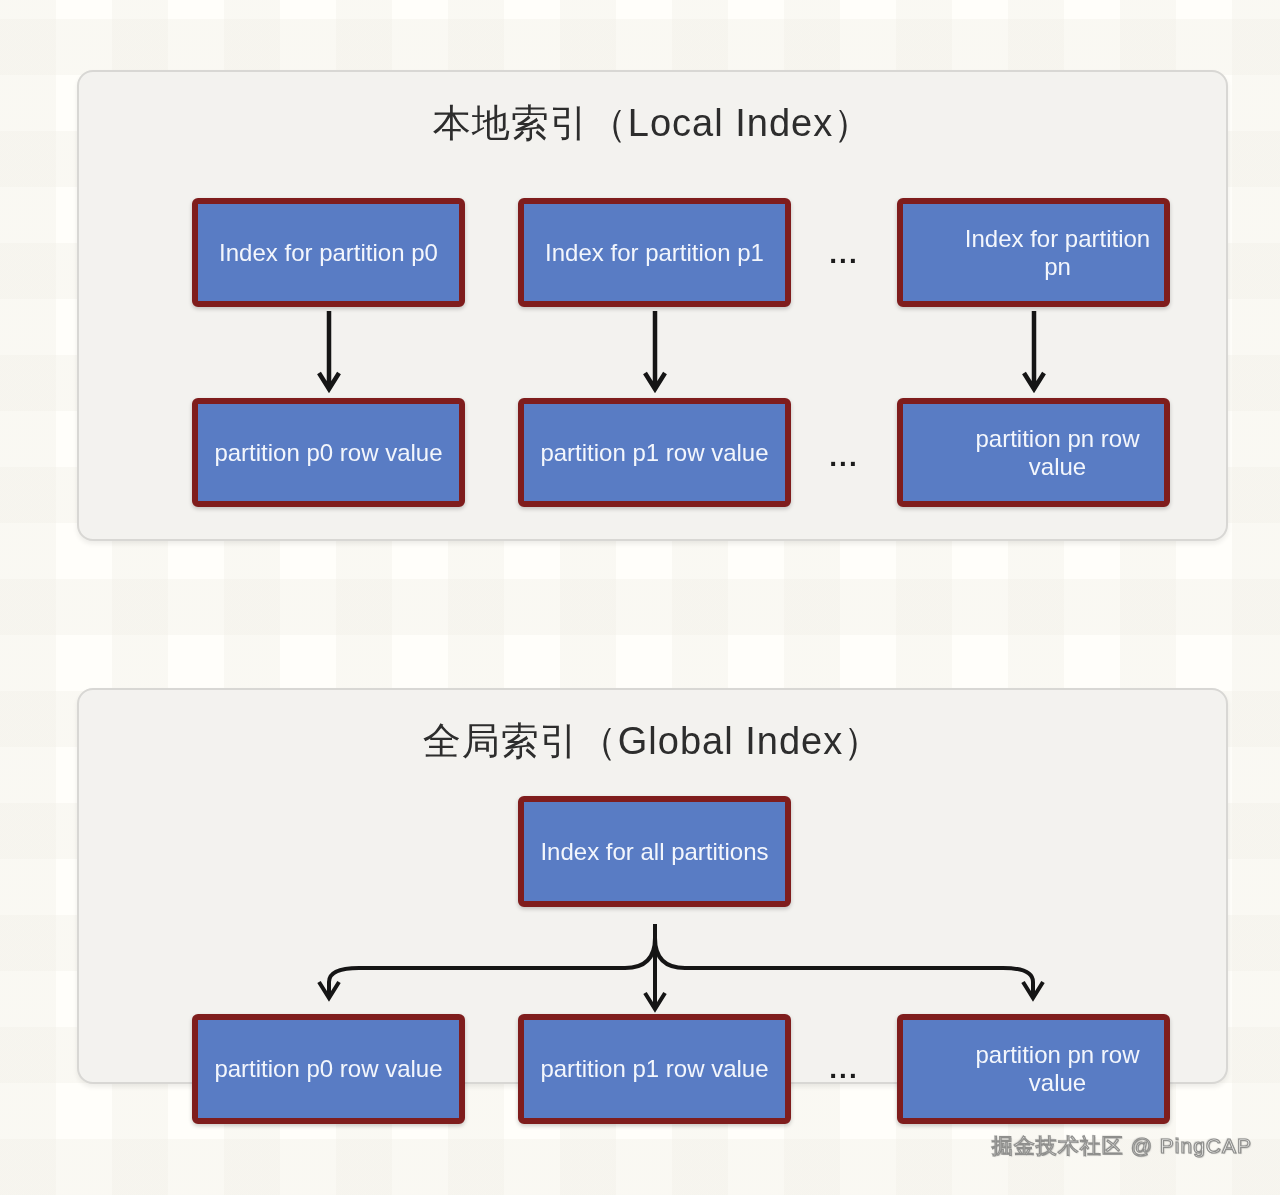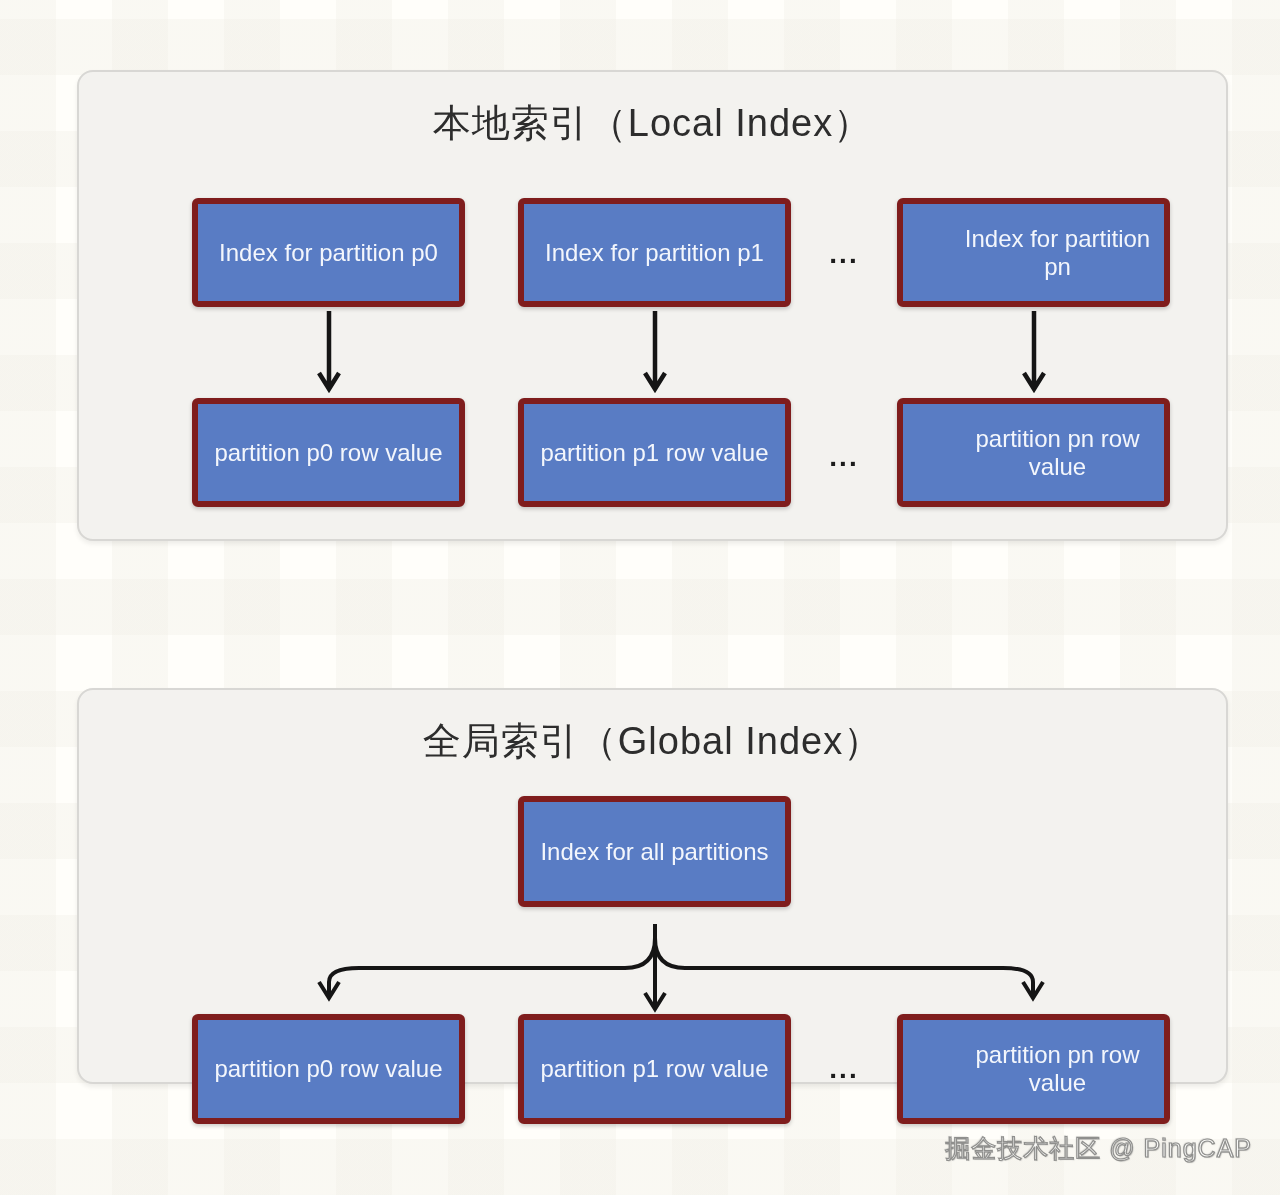--- a/index.html
+++ b/index.html
@@ -70,21 +70,21 @@
     letter-spacing: 2px;
   }
   .arrow-svg {
     position: absolute;
     display: block;
   }
   .watermark {
     position: absolute;
     top: 1132px;
     right: 28px;
-    font-size: 25px;
+    font-size: 21px;
     color: rgba(252,252,250,0.95);
     -webkit-text-stroke: 1.2px #8f8f8d;
     text-shadow: 1px 1px 1px rgba(150,150,148,0.55), -1px -1px 1px rgba(150,150,148,0.35);
     letter-spacing: 1px;
     white-space: nowrap;
   }
 </style>
 </head>
 <body>
 

